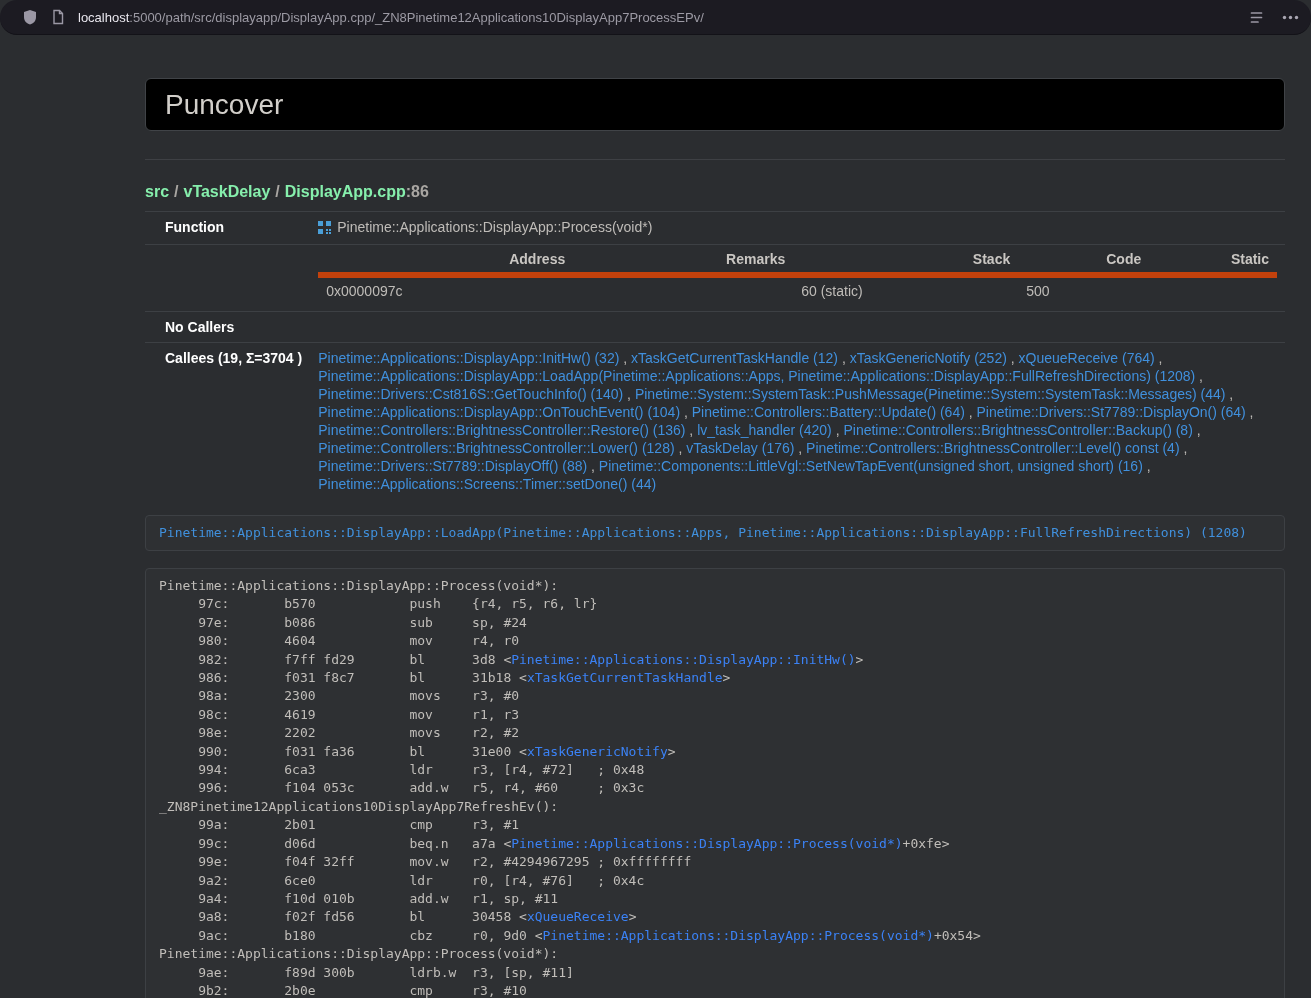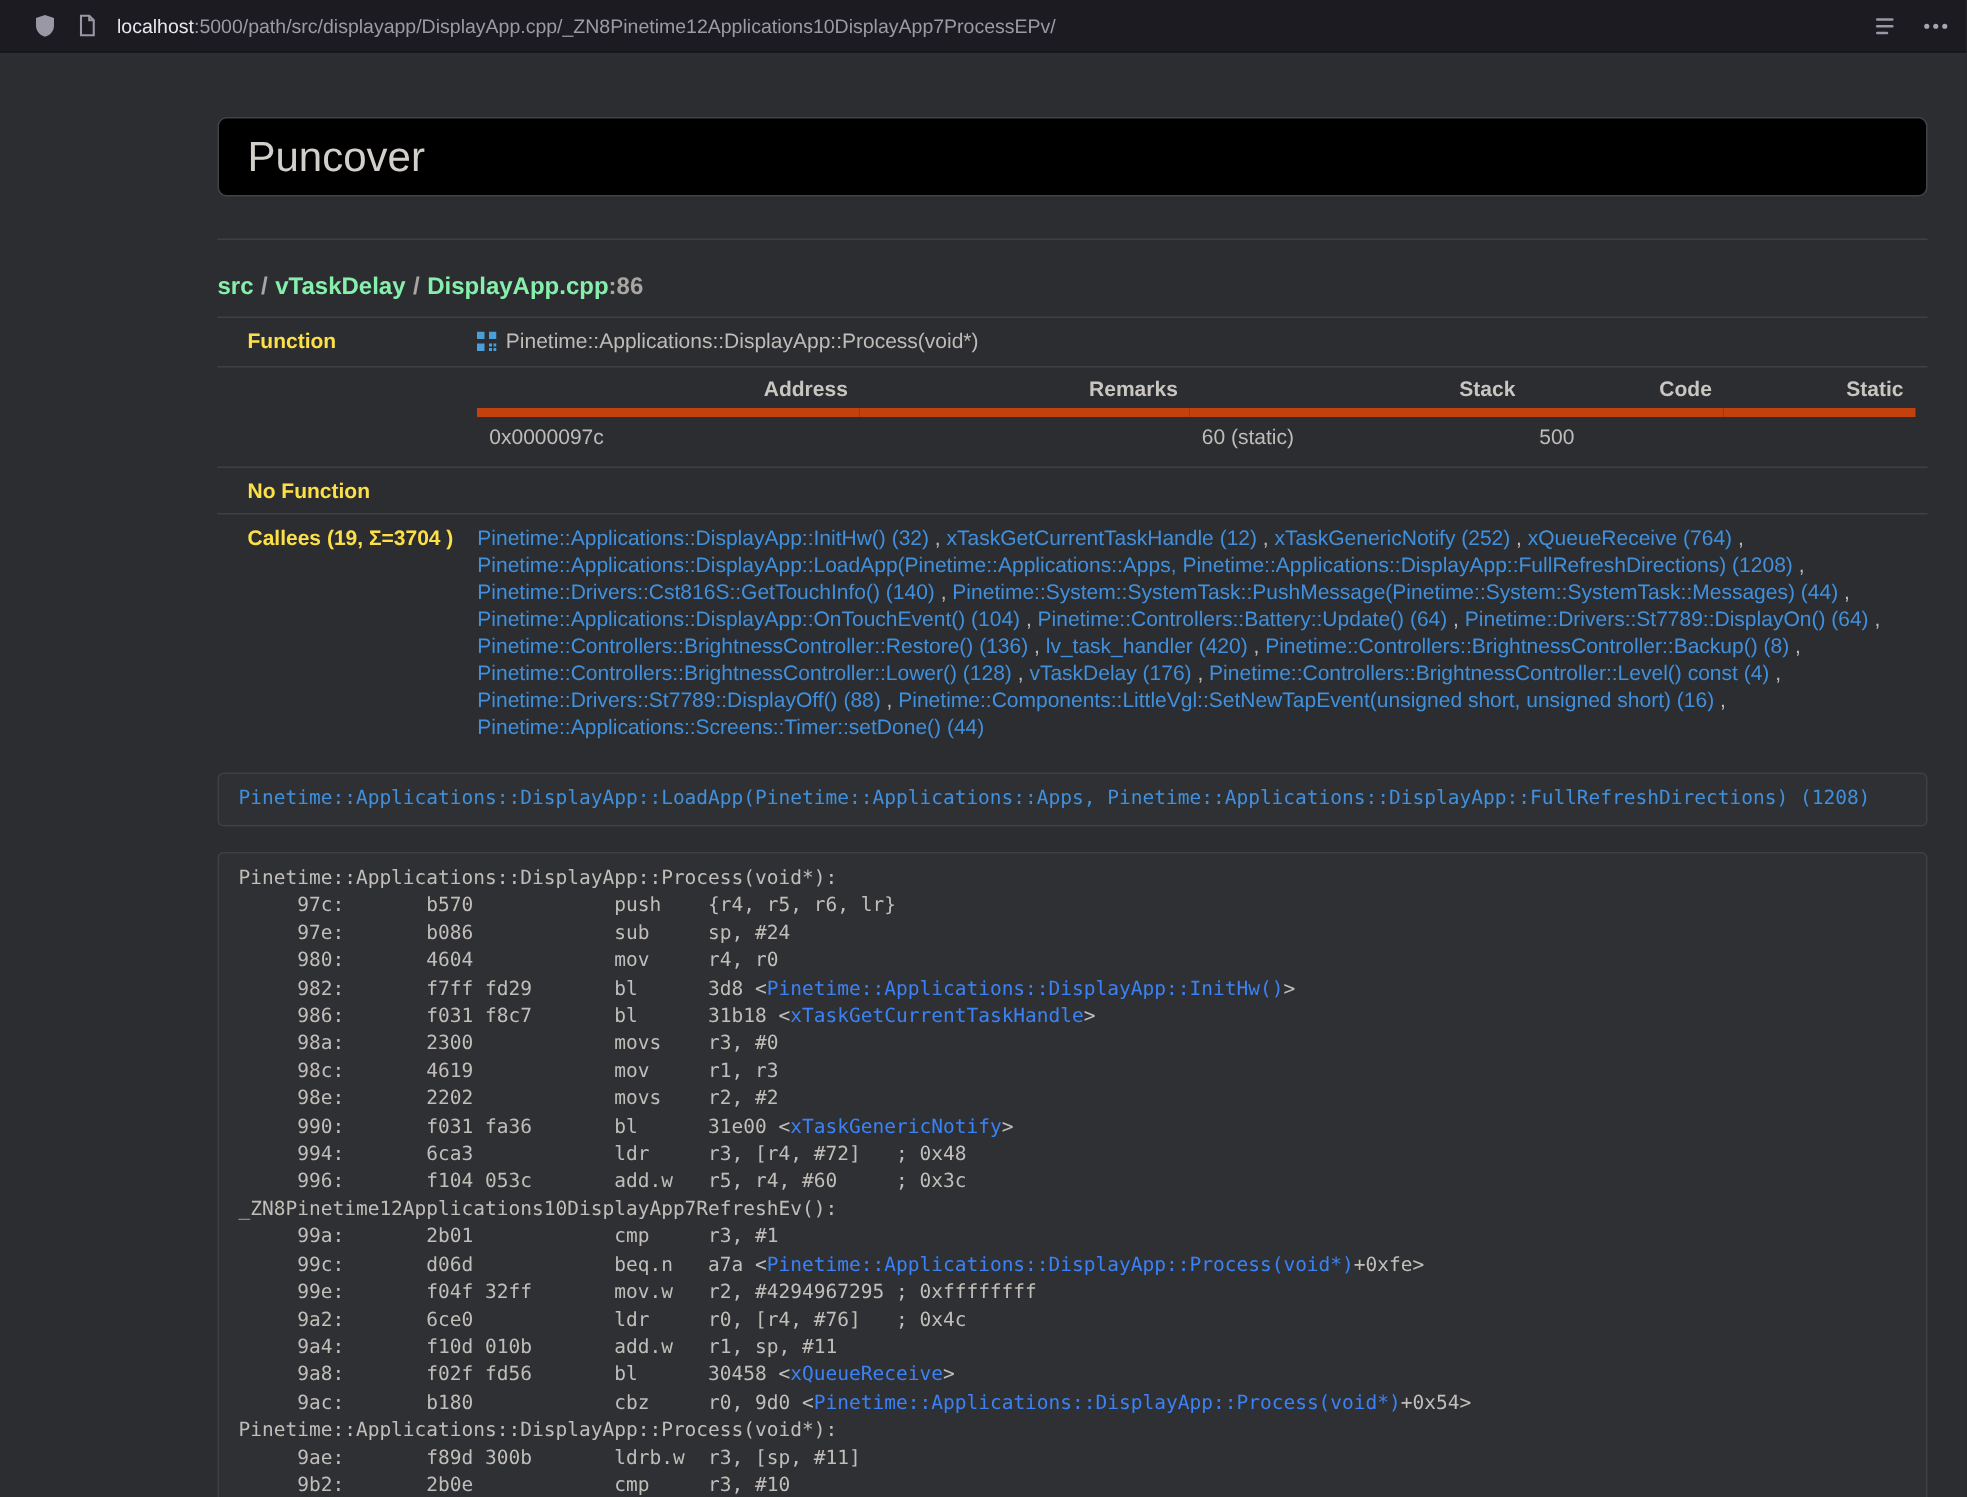--- a/index.html
+++ b/index.html
@@ -7,21 +7,21 @@
   html, body { background: #2b2d30; }
   body {
     width: 1311px; height: 998px; overflow: hidden;
     font-family: "Liberation Sans", sans-serif;
     color: #bfbcb8;
   }
 
   
   .topbar {
     height: 35px; background: #1c1b22; border-bottom: 1px solid #131218;
-    display: flex; align-items: center;
+    display: flex; align-items: center; border-radius: 17px;
   }
   .tb-icon { display: inline-flex; align-items: center; justify-content: center; flex: none; }
   .tb-shield { margin-left: 22px; }
   .tb-pageinfo { margin-left: 13px; }
   .url-bar { flex: 1 1 auto; margin-left: 13px; font-size: 13px; white-space: nowrap; overflow: hidden; }
   .url-host { color: #e9e7ee; }
   .url-rest { color: #9c9aa4; }
   .tb-reader { margin-right: 18px; }
   .tb-menu { margin-right: 12px; }
 
@@ -41,21 +41,21 @@
   .crumbs a { color: #86efac; text-decoration: none; }
   .crumbs .sep { margin: 0 5px; }
 
   table.main { width: 100%; border-collapse: collapse; margin-top: 10px; font-size: 14px; color: #bfbcb8; }
   table.main > tbody > tr > th,
   table.main > tbody > tr > td {
     border-top: 1px solid #3d4044; padding: 6px 8px;
     text-align: left; vertical-align: top; line-height: 18px;
   }
   table.main > tbody > tr > th {
-    width: 150px; padding-left: 20px; font-weight: 700; color: #fde047; white-space: nowrap;
+    width: 150px; padding-left: 20px; font-weight: 700; color: #ffffff; white-space: nowrap;
   }
   .stats-cell { padding: 2px 8px 6px 8px !important; }
 
   table.stats { width: 100%; border-collapse: collapse; }
   table.stats th {
     border-bottom: 6px solid #c2410c; padding: 4px 8px;
     text-align: right; font-weight: 700; color: #c9c6c2; line-height: 17px; font-size: 14px;
   }
   table.stats td { border-top: 1px solid #3d4044; padding: 5px 8px; line-height: 17px; }
   .w-addr { width: 255px; } .w-rem { width: 220px; } .w-stack { width: 225px; } .w-code { width: 131px; }
@@ -170,21 +170,21 @@
                 <td></td>
                 <td>60 (static)</td>
                 <td>500</td>
                 <td></td>
               </tr>
             </tbody>
           </table>
         </td>
       </tr>
       <tr>
-        <th>No Function</th>
+        <th>No Callers</th>
         <td></td>
       </tr>
       <tr>
         <th>Callees (19, Σ=3704 )</th>
         <td class="callees-cell"><a href="#">Pinetime::Applications::DisplayApp::InitHw() (32)</a><span class="sep"> , </span><a href="#">xTaskGetCurrentTaskHandle (12)</a><span class="sep"> , </span><a href="#">xTaskGenericNotify (252)</a><span class="sep"> , </span><a href="#">xQueueReceive (764)</a><span class="sep"> , </span><a href="#">Pinetime::Applications::DisplayApp::LoadApp(Pinetime::Applications::Apps, Pinetime::Applications::DisplayApp::FullRefreshDirections) (1208)</a><span class="sep"> , </span><a href="#">Pinetime::Drivers::Cst816S::GetTouchInfo() (140)</a><span class="sep"> , </span><a href="#">Pinetime::System::SystemTask::PushMessage(Pinetime::System::SystemTask::Messages) (44)</a><span class="sep"> , </span><a href="#">Pinetime::Applications::DisplayApp::OnTouchEvent() (104)</a><span class="sep"> , </span><a href="#">Pinetime::Controllers::Battery::Update() (64)</a><span class="sep"> , </span><a href="#">Pinetime::Drivers::St7789::DisplayOn() (64)</a><span class="sep"> , </span><a href="#">Pinetime::Controllers::BrightnessController::Restore() (136)</a><span class="sep"> , </span><a href="#">lv_task_handler (420)</a><span class="sep"> , </span><a href="#">Pinetime::Controllers::BrightnessController::Backup() (8)</a><span class="sep"> , </span><a href="#">Pinetime::Controllers::BrightnessController::Lower() (128)</a><span class="sep"> , </span><a href="#">vTaskDelay (176)</a><span class="sep"> , </span><a href="#">Pinetime::Controllers::BrightnessController::Level() const (4)</a><span class="sep"> , </span><a href="#">Pinetime::Drivers::St7789::DisplayOff() (88)</a><span class="sep"> , </span><a href="#">Pinetime::Components::LittleVgl::SetNewTapEvent(unsigned short, unsigned short) (16)</a><span class="sep"> , </span><a href="#">Pinetime::Applications::Screens::Timer::setDone() (44)</a></td>
       </tr>
     </tbody>
   </table>
 
   <div class="highlight-box">

